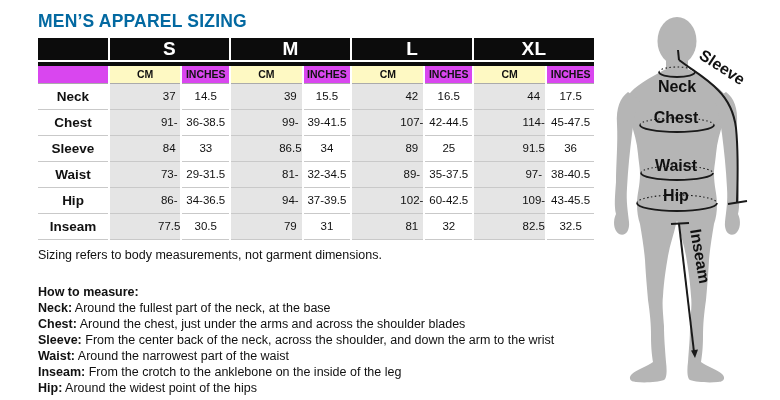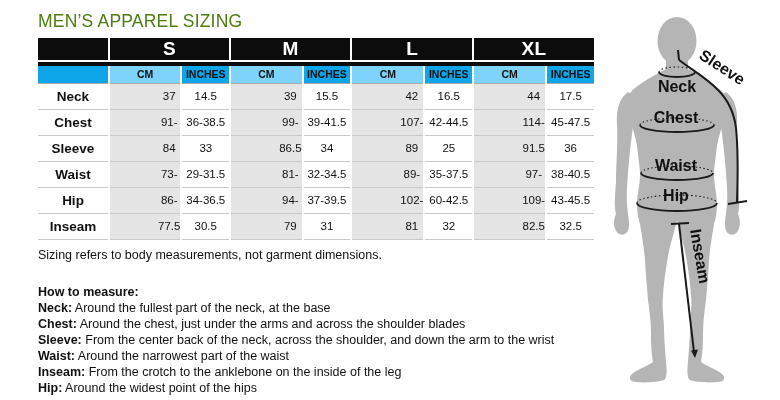--- a/index.html
+++ b/index.html
@@ -1,33 +1,33 @@
 <!DOCTYPE html>
 <html><head>
 <meta charset="utf-8">
 <style>
   * { margin:0; padding:0; box-sizing:border-box; }
   html,body { width:780px; height:400px; background:#ffffff; overflow:hidden;
               font-family:"Liberation Sans", sans-serif; color:#111; }
   .page { position:relative; width:780px; height:400px; }
 
   .page-title { position:absolute; left:38px; top:11px; font-size:17.5px;
-                font-weight:normal; letter-spacing:0.2px; color:#4d7c0f; }
+                font-weight:bold; letter-spacing:0.2px; color:#0369a1; }
 
   .sizing-table { position:absolute; left:38px; top:38px; width:556px;
                   display:grid; grid-template-columns:70px repeat(8,1fr);
                   column-gap:2px; }
   .th-corner { background:#0c0c0c; height:22px; }
   .th-size   { grid-column:span 2; background:#0c0c0c; color:#fff; height:22px;
                line-height:22px; text-align:center; font-size:19px;
                font-weight:bold; letter-spacing:0.5px; }
   .hbar      { grid-column:1 / -1; height:4px; background:#0c0c0c; margin-top:2px; }
   .unit      { height:18px; line-height:17px; text-align:center; font-size:10.5px;
-               font-weight:bold; background:#0ea5e9; border-bottom:1px solid #ababab; }
-  .unit.cm   { background:#7dd3fc; }
+               font-weight:bold; background:#d946ef; border-bottom:1px solid #ababab; }
+  .unit.cm   { background:#fef9c3; }
   .cell      { height:26px; line-height:25px; text-align:center; font-size:11.5px;
                background:#fff; border-bottom:1px solid #c9c9c9; }
   .cell.cm   { background:#e5e5e5;padding-left:48px; }
   .cell.rowlabel { font-weight:bold; font-size:13.5px; }
 
   .notes { position:absolute; left:38px; top:247px; width:580px; font-size:12.5px; }
   .notes .disclaimer { line-height:16px; margin-bottom:21px; }
   .notes .howto { font-weight:bold; line-height:16px;margin-top:14px; }
   .notes ul { list-style:none; }
   .notes li { line-height:16px; }

